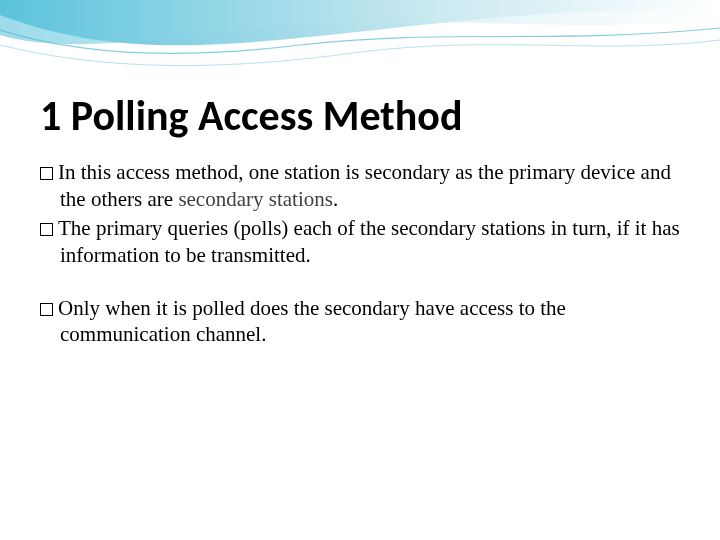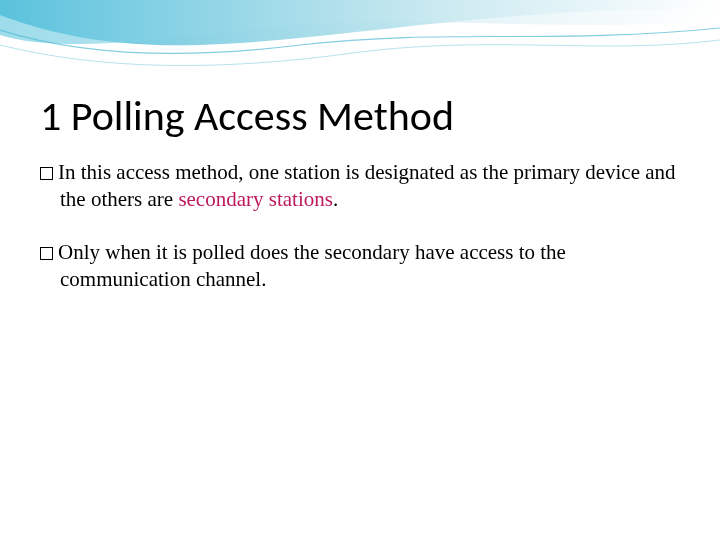--- a/index.html
+++ b/index.html
@@ -20,21 +20,21 @@
     z-index: 0;
   }
   .content {
     position: relative;
     z-index: 1;
     padding: 90px 40px 0 40px;
   }
   .title {
     font-family: 'Calibri', 'Segoe UI', Arial, sans-serif;
     font-size: 42px;
-    font-weight: 400;
+    font-weight: 700;
     color: #000000;
     margin-bottom: 18px;
     letter-spacing: 0px;
   }
   .bullets {
     font-size: 21px;
     color: #000000;
     line-height: 1.28;
   }
   .bullet {
@@ -50,21 +50,21 @@
     margin-right: 5px;
     vertical-align: -1px;
     text-indent: 0;
   }
   .gap {
     height: 24px;
   }
   .ul {
   }
   .red {
-    color: #be185d;
+    color: #404040;
   }
 </style>
 </head>
 <body>
 
 <svg class="wave-bg" viewBox="0 0 720 120" preserveAspectRatio="none">
   <defs>
     <linearGradient id="g1" x1="0%" y1="0%" x2="100%" y2="0%">
       <stop offset="0%" stop-color="#3bb5d6"></stop>
       <stop offset="50%" stop-color="#a8dce8"></stop>
@@ -81,24 +81,27 @@
   <path d="M0,30 C80,55 180,60 300,45 C450,28 550,45 720,28" fill="none" stroke="#4fb8d4" stroke-width="1.2" opacity="0.7"></path>
   <path d="M0,45 C100,70 220,72 360,52 C500,35 600,55 720,40" fill="none" stroke="#6fc5db" stroke-width="1" opacity="0.5"></path>
 </svg>
 
 <div class="content">
   <h1 class="title">1 Polling Access Method</h1>
 
   <div class="bullets">
 
     <div class="bullet">
-      <span class="marker"></span><span><span>In this access method, one station is designated as the </span><span class="ul">primary device</span><span> and the others  are </span><span class="ul red">secondary stations</span><span>.</span></span>
+      <span class="marker"></span><span><span>In this access method, one station is secondary as the </span><span class="ul">primary device</span><span> and the others  are </span><span class="ul red">secondary stations</span><span>.</span></span>
     </div>
 
 
+    <div class="bullet">
+      <span class="marker"></span><span>The primary queries (polls) each of the secondary stations in turn, if it has information to be transmitted.</span>
+    </div>
 
     <div class="gap"></div>
 
     <div class="bullet">
       <span class="marker"></span><span>Only when it is polled does the secondary have access to the communication channel.</span>
     </div>
 
   </div>
 </div>
 

